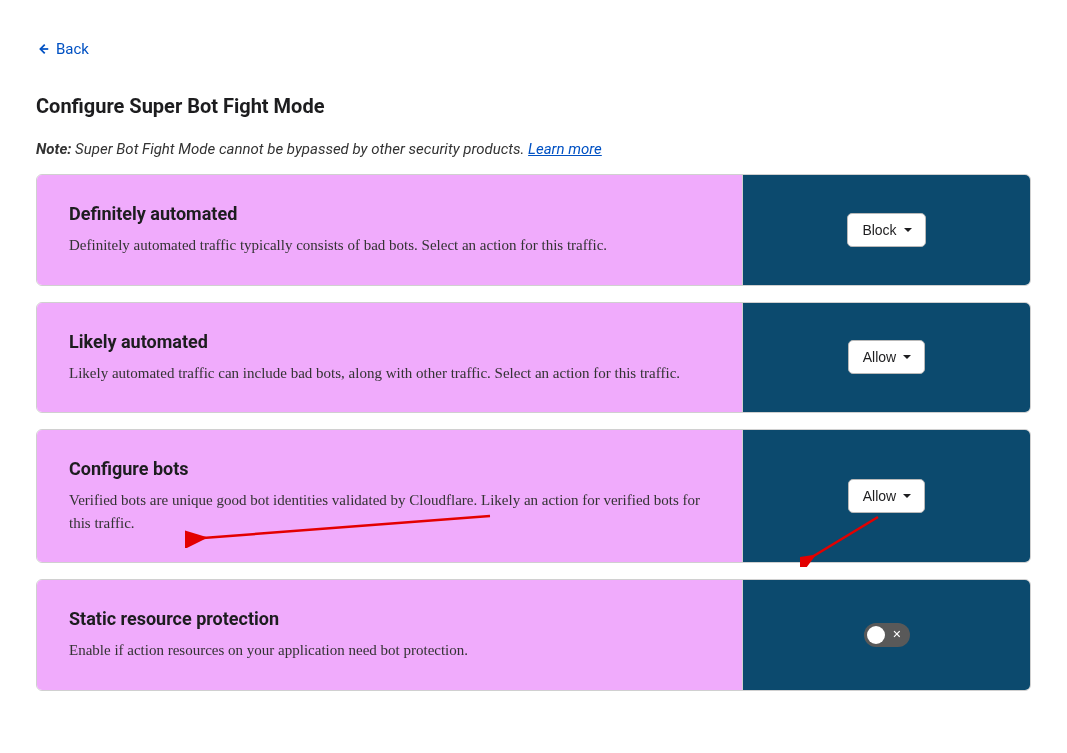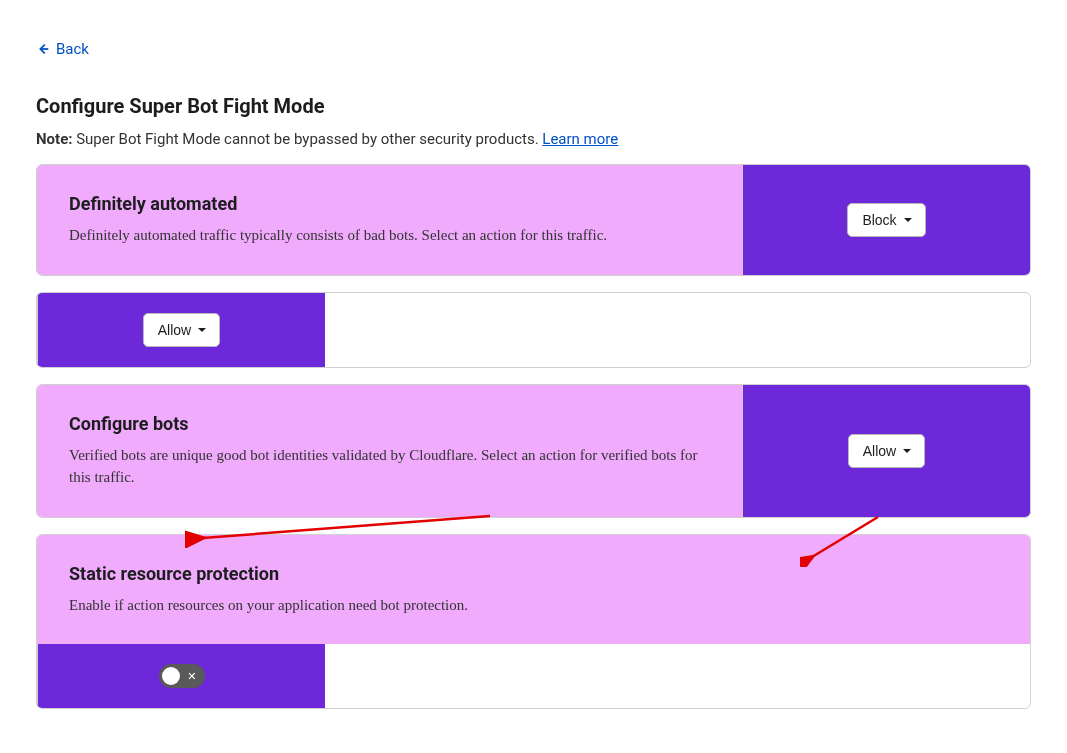--- a/index.html
+++ b/index.html
@@ -1,26 +1,26 @@
 <!DOCTYPE html>
 <html><head>
   <meta charset="utf-8">
   <style>
     * { box-sizing: border-box; margin: 0; padding: 0; }
     body { font-family: -apple-system, BlinkMacSystemFont, "Segoe UI", Roboto, sans-serif; background: #fff; color: #1d1d1f; width: 1067px; padding: 0; }
     .container { padding: 40px 36px 0 36px; }
     .back-link { display: inline-flex; align-items: center; gap: 6px; color: #0051c3; text-decoration: none; font-size: 15px; margin-bottom: 36px; }
     .back-link svg { width: 14px; height: 14px; }
-    .page-title { font-size: 20px; font-weight: 700; margin-bottom: 12px; }
-    .note-line { font-size: 15px; color: #333; margin-bottom: 16px; }
+    .page-title { font-size: 20px; font-weight: 700; margin-bottom: 22px; }
+    .note-line { font-size: 15px; color: #333; margin-bottom: 16px; font-style: italic; }
     .note-line .note-label { font-weight: 700; }
     .note-line .learn-more { color: #0051c3; text-decoration: underline; }
     .card { display: flex; border: 1px solid #d0d0d0; border-radius: 6px; margin-bottom: 16px; overflow: hidden; }
     .card-left { flex: 1; padding: 28px 32px; background: #f0abfc; }
-    .card-right { width: 288px; background: #6d28d9; border-left: 1px solid #d0d0d0; display: flex; align-items: center; justify-content: center; padding: 20px; }
+    .card-right { width: 288px; background: #0c4a6e; border-left: 1px solid #d0d0d0; display: flex; align-items: center; justify-content: center; padding: 20px; }
     .card-title { font-size: 18px; font-weight: 700; margin-bottom: 10px; }
     .card-desc { font-size: 15px; color: #333; line-height: 1.5; font-family: Liberation Serif, serif; }
     .select-btn { display: inline-flex; align-items: center; gap: 6px; background: #fff; border: 1px solid #b9b9b9; border-radius: 5px; padding: 8px 12px 8px 14px; font-size: 14px; cursor: pointer; color: #1d1d1f; }
     .select-btn svg { width: 10px; height: 10px; }
     .toggle { width: 46px; height: 24px; border-radius: 12px; background: #595959; position: relative; cursor: pointer; display: flex; align-items: center; }
     .toggle-knob { position: absolute; left: 3px; width: 18px; height: 18px; border-radius: 50%; background: #fff; }
     .toggle-x { position: absolute; right: 8px; color: #fff; font-size: 11px; line-height: 1; }
     .arrow-annot { position: absolute; pointer-events: none; }
     .page-wrap { position: relative; width: 1067px; }
   </style>
@@ -55,48 +55,52 @@
         <span>Block</span>
         <svg viewBox="0 0 10 10">
               <path d="M1 3 L5 7 L9 3 Z" fill="#1d1d1f"></path>
             </svg>
       </button>
     </div>
   </div>
 
   
   <div class="card">
+    <div class="card-left">
+      <div class="card-title">Likely automated</div>
+      <div class="card-desc">Likely automated traffic can include bad bots, along with other traffic. Select an action for this traffic.</div>
+    </div>
     <div class="card-right">
       <button class="select-btn">
         <span>Allow</span>
         <svg viewBox="0 0 10 10">
               <path d="M1 3 L5 7 L9 3 Z" fill="#1d1d1f"></path>
             </svg>
       </button>
     </div>
   </div>
 
   
   <div class="card">
     <div class="card-left">
       <div class="card-title">Configure bots</div>
-      <div class="card-desc">Verified bots are unique good bot identities validated by Cloudflare. Select an action for verified bots for this traffic.</div>
+      <div class="card-desc">Verified bots are unique good bot identities validated by Cloudflare. Likely an action for verified bots for this traffic.</div>
     </div>
     <div class="card-right">
       <button class="select-btn">
         <span>Allow</span>
         <svg viewBox="0 0 10 10">
               <path d="M1 3 L5 7 L9 3 Z" fill="#1d1d1f"></path>
             </svg>
       </button>
     </div>
   </div>
 
   
-  <div class="card" style="margin-bottom:0;flex-direction:column;">
+  <div class="card" style="margin-bottom:0;">
     <div class="card-left">
       <div class="card-title">Static resource protection</div>
       <div class="card-desc">Enable if action resources on your application need bot protection.</div>
     </div>
     <div class="card-right">
       <div class="toggle">
         <div class="toggle-knob"></div>
         <span class="toggle-x">✕</span>
       </div>
     </div>

